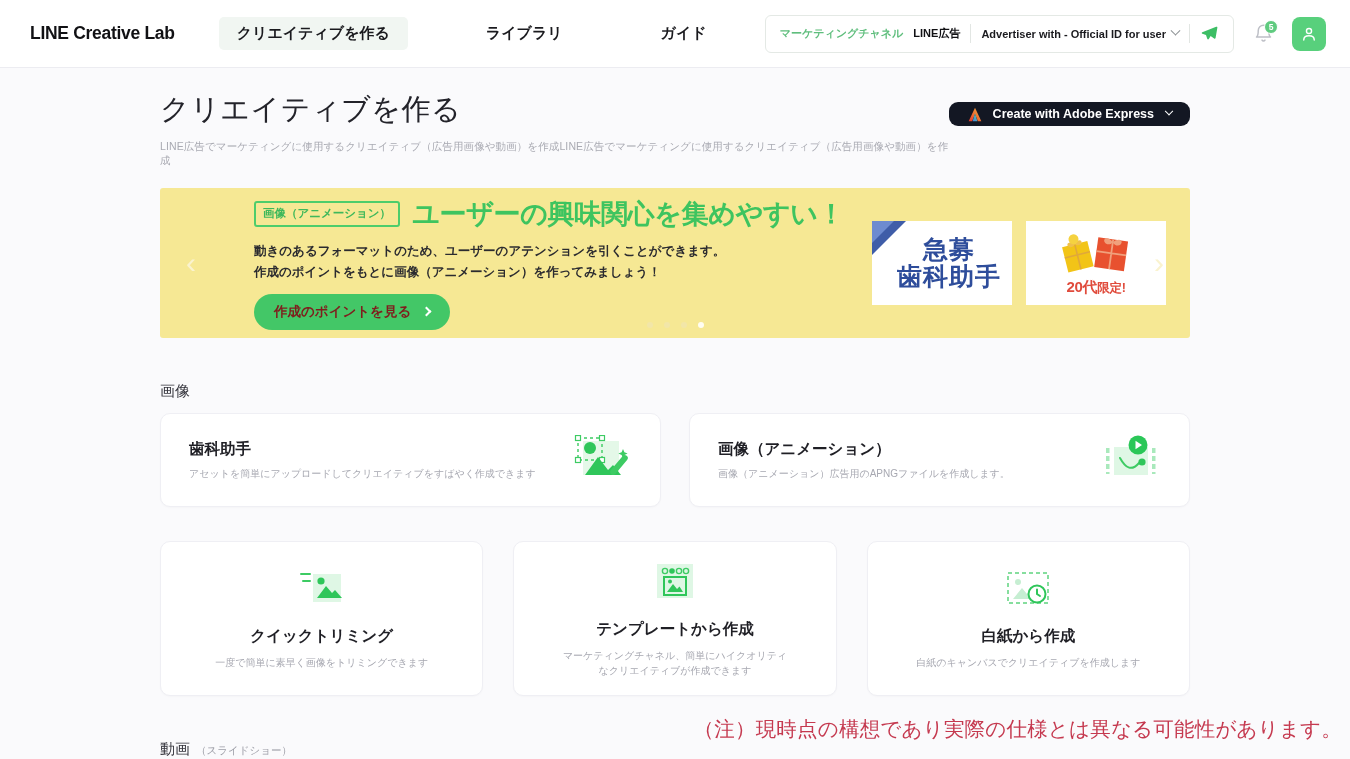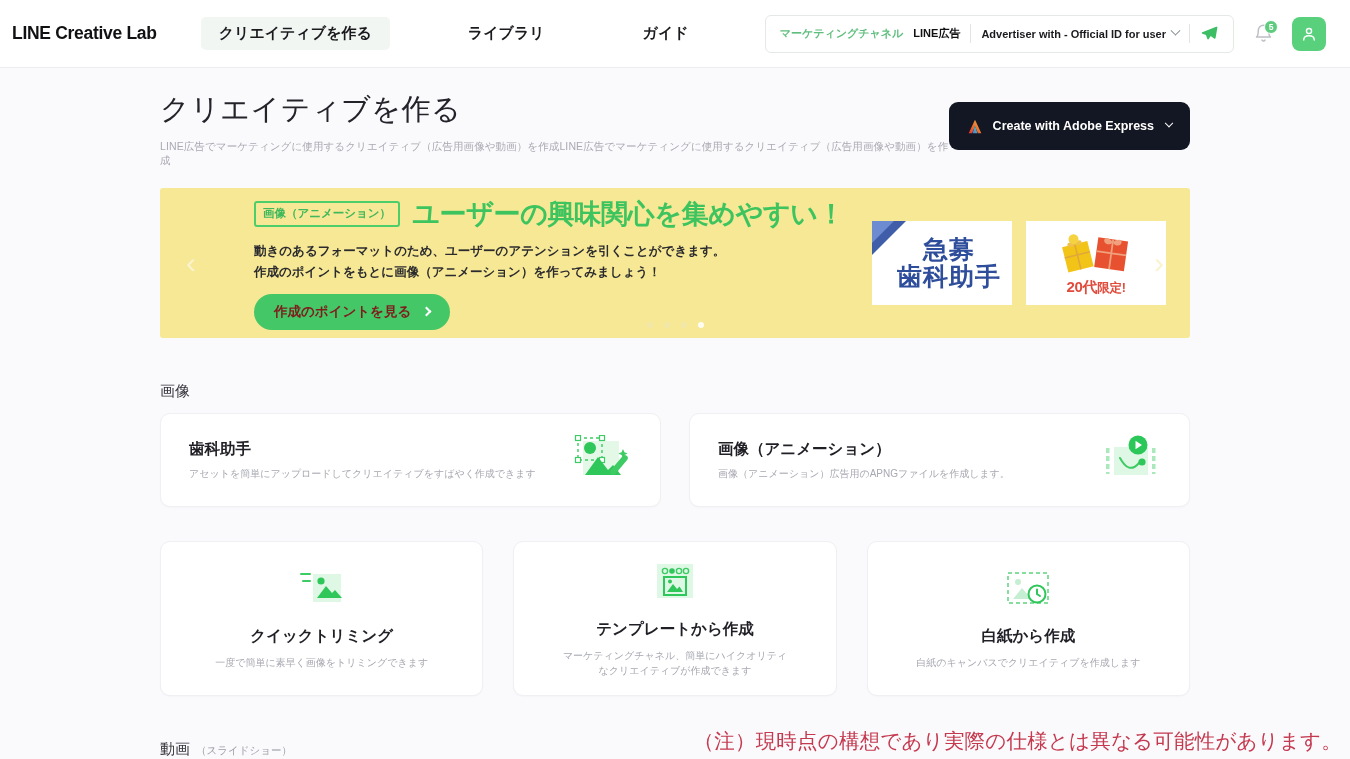--- a/index.html
+++ b/index.html
@@ -12,21 +12,21 @@
   }
 
   
   .header {
     position: relative;
     height: 68px;
     background: #FFFFFF;
     border-bottom: 1px solid #ECECF1;
     display: flex;
     align-items: center;
-    padding: 0 24px 0 12px;
+    padding: 0 24px 0 30px;
   }
   .brand {
     font-size: 17.5px;
     font-weight: 800;
     letter-spacing: -0.3px;
     color: #111114;
     white-space: nowrap;
   }
   .mainnav {
     display: flex;
@@ -98,21 +98,21 @@
   .page { position: relative; width: 100%; height: 691px; }
   .content { width: 1030px; margin: 0 auto; padding-top: 22px; position: relative;}
 
   .title-row { display: flex; align-items: flex-start; }
   .page-title { font-size: 29px; font-weight: 400; color: #23232A; letter-spacing: 0.5px; }
   .page-sub { margin-top: 10px; font-size: 10.5px; color: #A9AAB2; letter-spacing: 0.1px;}
 
   .adobe-btn {
     margin-left: auto; margin-top: 12px;
     background: #131723; color: #fff;
-    border-radius: 9px; height: 48px;
+    border-radius: 9px; height: 24px;
     display: flex; align-items: center; gap: 10px;
     padding: 0 18px; cursor: pointer;
     font-size: 12.5px; font-weight: 700;
     white-space: nowrap;
   }
   .adobe-chev { width: 6px; height: 6px; border-right: 1.5px solid #fff; border-bottom: 1.5px solid #fff;
                 transform: rotate(45deg) translate(-2px,-2px); margin-left: 2px;}
 
   
   .banner {
@@ -217,21 +217,21 @@
     padding: 0 22px;
   }
   .card-ico-t { height: 46px; display:flex; align-items:center; justify-content:center; }
   .card-title-t { margin-top: 14px; font-size: 15.5px; font-weight: 700; color: #1F1F25; text-align:center;}
   .card-desc-t { margin-top: 8px; font-size: 10px; color: #A7A8B1; text-align: center; line-height: 1.55; max-width: 230px;}
 
   
   .note {
     position: absolute;
     right: 8px;
-    bottom: 4px;
+    bottom: 16px;
     font-size: 20.5px;
     color: #C5394F;
     letter-spacing: 0.2px;
     white-space: nowrap;
     z-index: 20;
   }
 </style>
 </head>
 <body>
 

